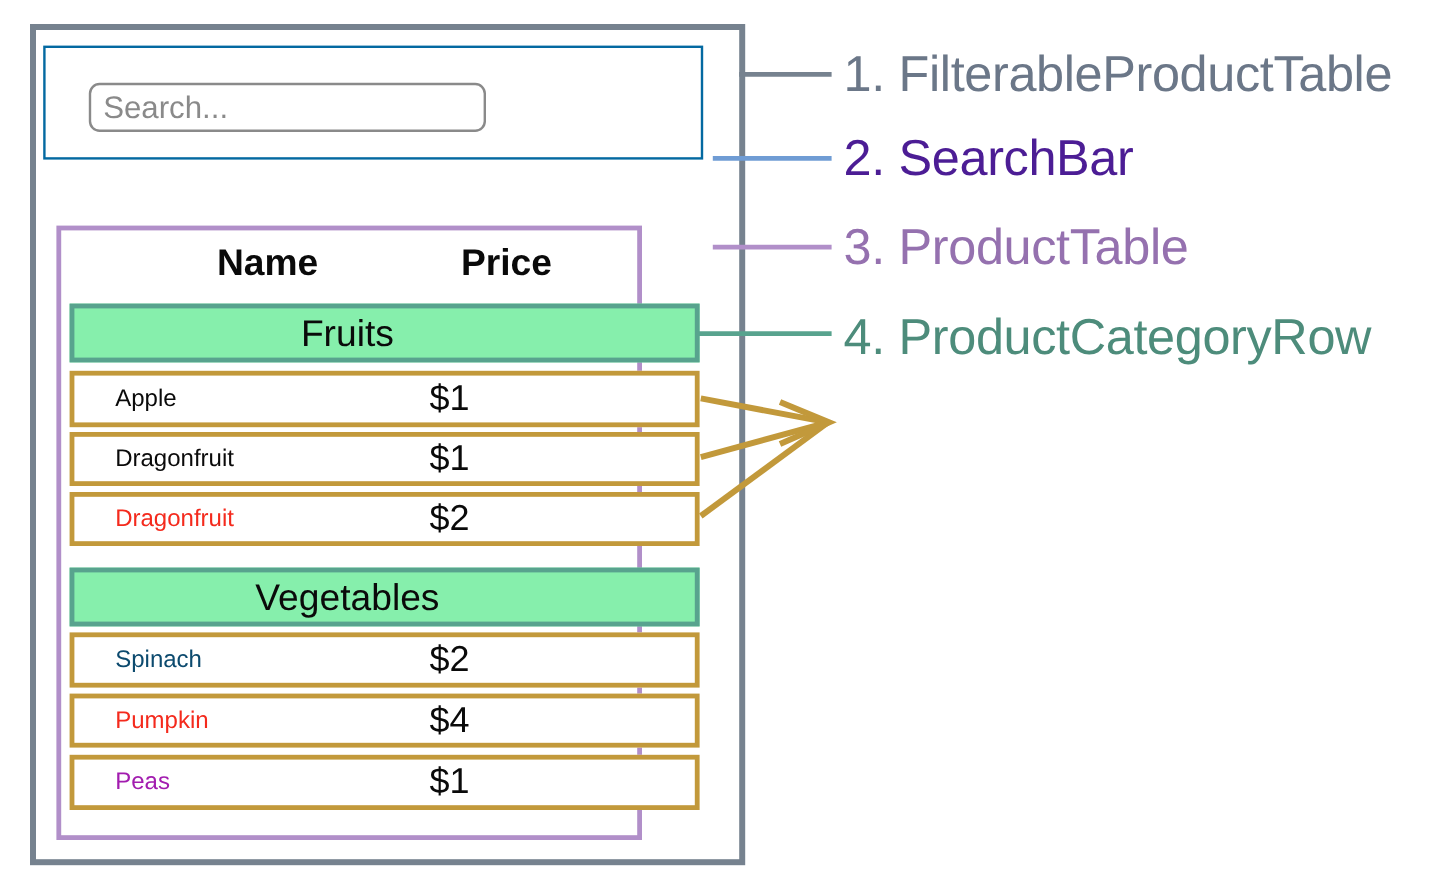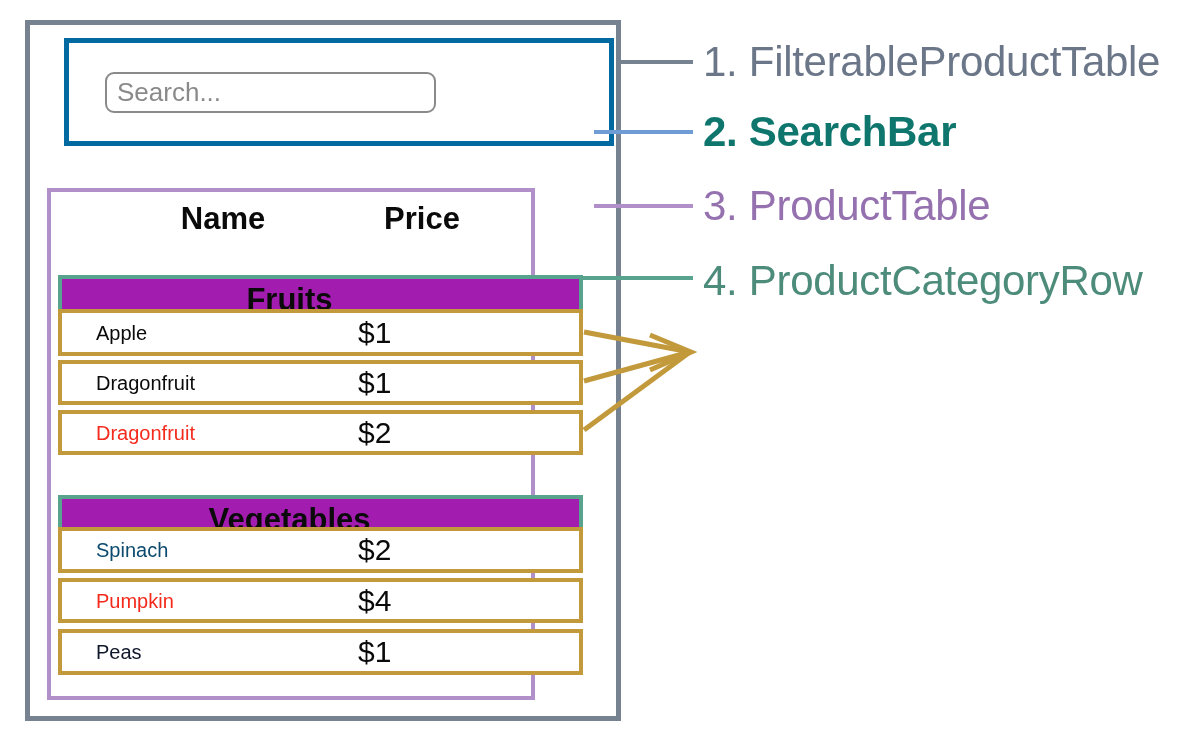--- a/index.html
+++ b/index.html
@@ -7,21 +7,21 @@
   .canvas {
     position:relative; width:1200px; height:744px; background:#ffffff;
     font-family:"Liberation Sans", sans-serif; overflow:hidden;
   }
   .box { position:absolute; background:#ffffff; }
 
   
   .outer-box { left:25px; top:20px; width:596px; height:701px; border:5px solid #76828f; }
 
   
-  .search-box { left:64px; top:38px; width:550px; height:108px; border:5px solid #0369a1; }
+  .search-box { left:36px; top:38px; width:550px; height:95px; border:2px solid #0369a1; }
   .search-input {
     position:absolute; left:36px; top:29px; width:331px; height:41px;
     border:2px solid #8a8a8a; border-radius:9px; padding:0 10px;
     font-family:"Liberation Sans", sans-serif; font-size:26px; color:#444; outline:none; background:#fff;
   }
   .search-input::placeholder { color:#8a8a8a; opacity:1; }
   .check-row { position:absolute; left:42px; top:86px; display:flex; align-items:center; gap:15px; height:32px; }
   .checkbox {
     appearance:none; -webkit-appearance:none; width:27px; height:27px; margin:0;
     border:2px solid #8a8a8a; border-radius:5px; background:#fff; cursor:pointer;
@@ -30,22 +30,22 @@
 
   
   .table-box { left:47px; top:188px; width:488px; height:512px; border:4px solid #b18fc9;text-align:right; }
   .th { position:absolute; transform:translateX(-50%); top:4px; height:46px; line-height:46px;
         font-size:31px; font-weight:bold; color:#0a0a0a; white-space:nowrap; }
   .th-name { left:172px; }
   .th-price { left:371px; }
 
   
   .crow { position:absolute; left:7px; width:525px; height:49px; border:4px solid #58a38e;
-          background:#a21caf; display:flex; align-items:center; justify-content:center;
-          padding-right:62px; font-size:31px; font-weight:bold; color:#0a0a0a;margin-top:22px; }
+          background:#86efac; display:flex; align-items:center; justify-content:center;
+          padding-right:62px; font-size:31px; font-weight:normal; color:#0a0a0a; }
   .prow { position:absolute; left:7px; width:525px; height:46px; border:4px solid #c2993b; background:#fff; }
   .pname  { position:absolute; left:34px;  top:50%; transform:translateY(-50%); font-size:20px; color:#0a0a0a; white-space:nowrap; }
   .pprice { position:absolute; left:296px; top:50%; transform:translateY(-50%); font-size:30px; color:#0a0a0a; white-space:nowrap; }
 
   
   .wires { position:absolute; left:0; top:0; width:1200px; height:744px; pointer-events:none; }
 
   
   .hlabel { position:absolute; left:703px; height:48px; line-height:48px;
             font-size:42px; letter-spacing:-0.3px; white-space:nowrap; }
@@ -89,34 +89,34 @@
 
     <div class="prow" style="top:335px; height:46px;">
       <span class="pname" style="color: #0c4a6e;">Spinach</span>
       <span class="pprice">$2</span>
     </div>
     <div class="prow" style="top:386px; height:45px;">
       <span class="pname" style="color: rgb(244, 42, 29);">Pumpkin</span>
       <span class="pprice">$4</span>
     </div>
     <div class="prow" style="top:437px; height:46px;">
-      <span class="pname" style="color: #0f172a;">Peas</span>
+      <span class="pname" style="color: #a21caf;">Peas</span>
       <span class="pprice">$1</span>
     </div>
   </div>
 
   <svg class="wires" viewBox="0 0 1200 744">
     <line x1="616" y1="62" x2="693" y2="62" stroke="#76828f" stroke-width="4"></line>
     <line x1="594" y1="132" x2="693" y2="132" stroke="#6f9cd4" stroke-width="4"></line>
     <line x1="594" y1="206" x2="693" y2="206" stroke="#b18fc9" stroke-width="4"></line>
     <line x1="580" y1="278" x2="693" y2="278" stroke="#58a38e" stroke-width="4"></line>
     <line x1="584" y1="332" x2="690" y2="352" stroke="#c2993b" stroke-width="5"></line>
     <line x1="584" y1="381" x2="690" y2="352" stroke="#c2993b" stroke-width="5"></line>
     <line x1="584" y1="430" x2="690" y2="352" stroke="#c2993b" stroke-width="5"></line>
     <polyline points="650,335 691,352 650,370" fill="none" stroke="#c2993b" stroke-width="5"></polyline>
   </svg>
 
   <div class="hlabel hl-1" style="color: rgb(107, 119, 136);">1. FilterableProductTable</div>
-  <div class="hlabel hl-2" style="color: #0f766e; font-weight: bold;">2. SearchBar</div>
+  <div class="hlabel hl-2" style="color: #4c1d95;">2. SearchBar</div>
   <div class="hlabel hl-3" style="color: rgb(149, 113, 175);">3. ProductTable</div>
   <div class="hlabel hl-4" style="color: rgb(77, 140, 123);">4. ProductCategoryRow</div>
 
 </div>
 
 </body></html>

